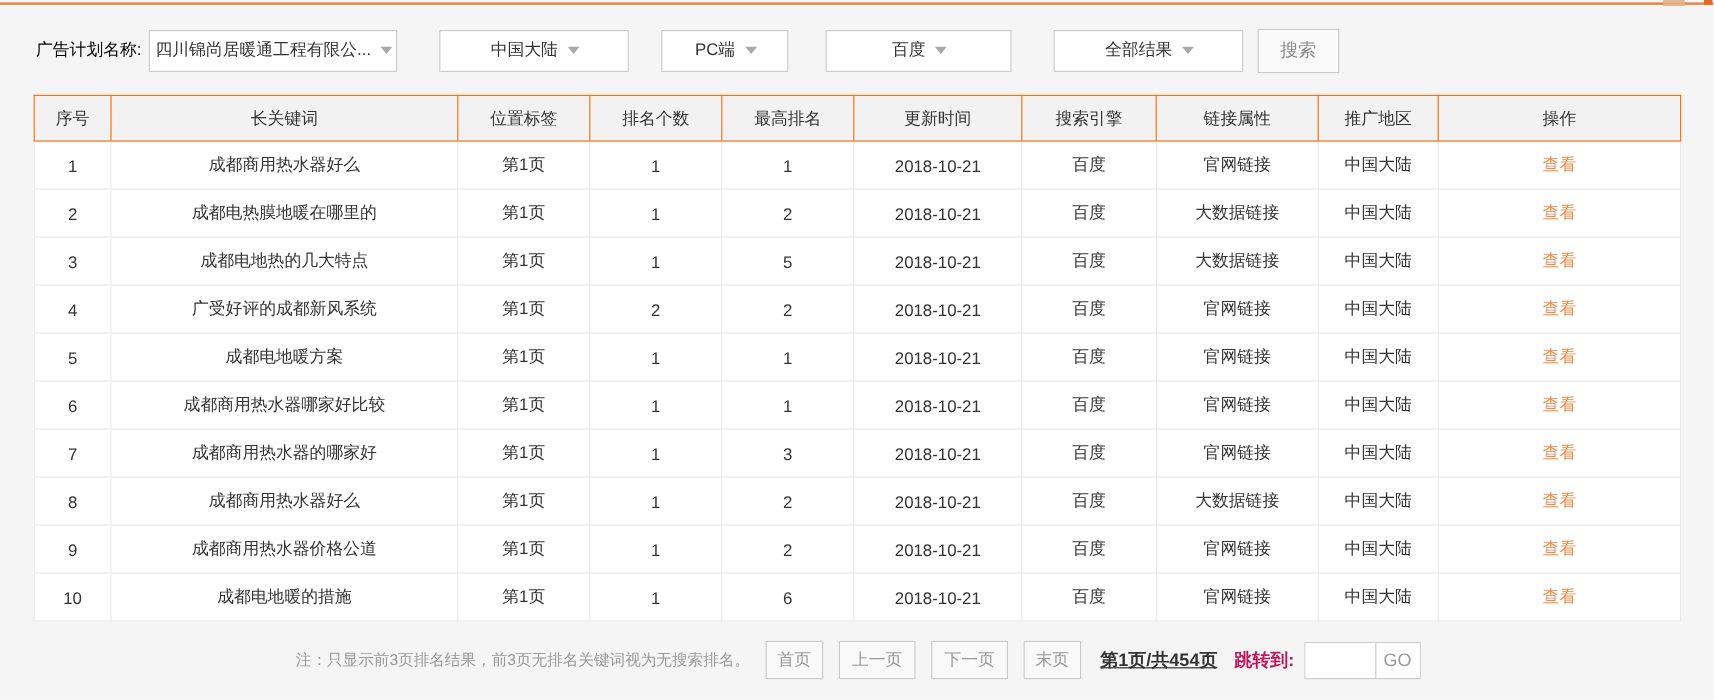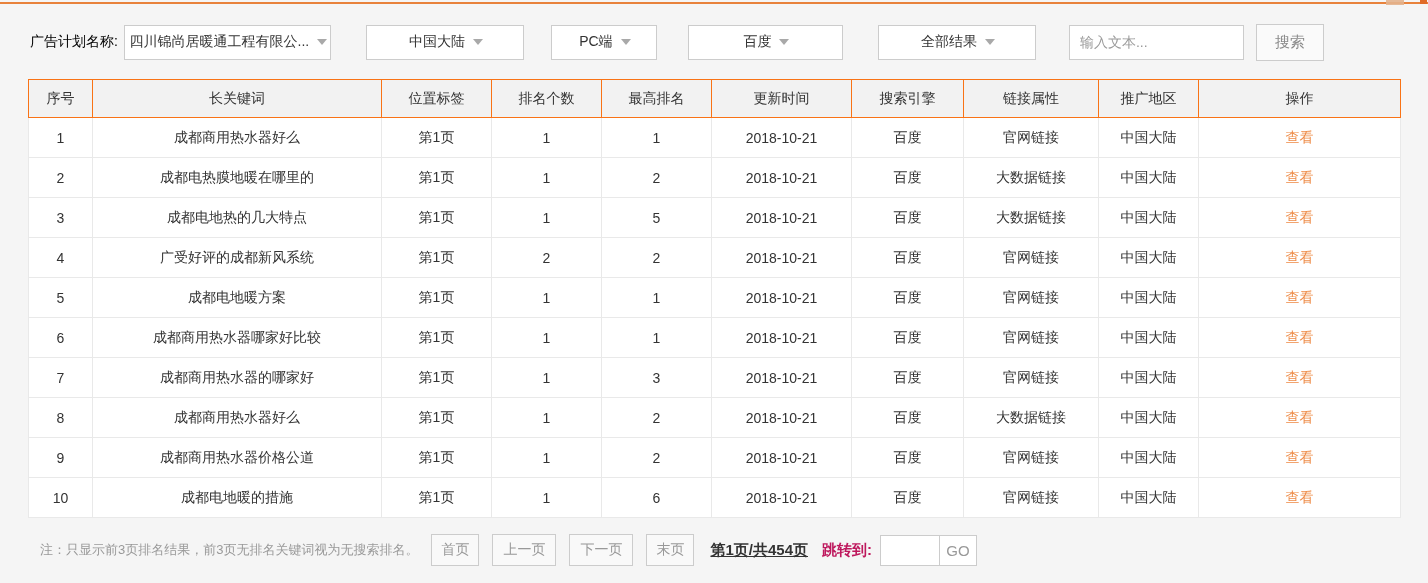--- a/index.html
+++ b/index.html
@@ -43,21 +43,21 @@
     font-family: "Liberation Sans", "DejaVu Sans", sans-serif;
   }
 
   
   table { border-collapse: collapse; table-layout: fixed; width: 1372px; margin: 19px 0 0 28px; background: #fff; }
   th { background: #f2f2f2; height: 38px; font-weight: normal; font-size: 14px; color: #333; border: 1px solid #f97316; text-align: center; margin-left: 43px; }
   td { height: 40px; text-align: center; font-size: 14px; color: #333; border: 1px solid #e9e9e9; background: #fff; }
   .view-link { color: #ee8b47; text-decoration: none; cursor: pointer; text-align: right; }
 
   
-  .footer { display: flex; justify-content: flex-start; align-items: center; padding: 16px 16px 0 40px; }
+  .footer { display: flex; justify-content: center; align-items: center; padding: 16px 16px 0 18px; }
   .note { color: #999; font-size: 13px; }
   .pager { display: flex; align-items: center; }
   .pagebtn {
     border: 1px solid #ccc; background: #f9f9f9; color: #999; font-size: 14px;
     padding: 6px 0; width: 64px; margin-left: 13px; cursor: pointer; text-align: center;
     font-family: "Liberation Sans", "DejaVu Sans", sans-serif;
   }
   .pagebtn.small { width: 48px; }
   .pageinfo { color: #333; font-weight: bold; font-size: 15px; margin-left: 16px; white-space: nowrap; text-decoration: underline; }
   .jumplabel { color: #be185d; font-weight: bold; font-size: 15px; margin-left: 14px; white-space: nowrap; }
@@ -93,21 +93,20 @@
   <div class="select dd4">
     <span>百度</span>
     <span class="caret"></span>
   </div>
 
   <div class="select dd5">
     <span>全部结果</span>
     <span class="caret"></span>
   </div>
 
-  <input class="textinput" type="text" placeholder="输入文本..." style="">
 
   <button class="searchbtn">搜索</button>
 </div>
 
 <table>
   <colgroup>
     <col style="width:64px">
       <col style="width:289px">
       <col style="width:110px">
       <col style="width:110px">

